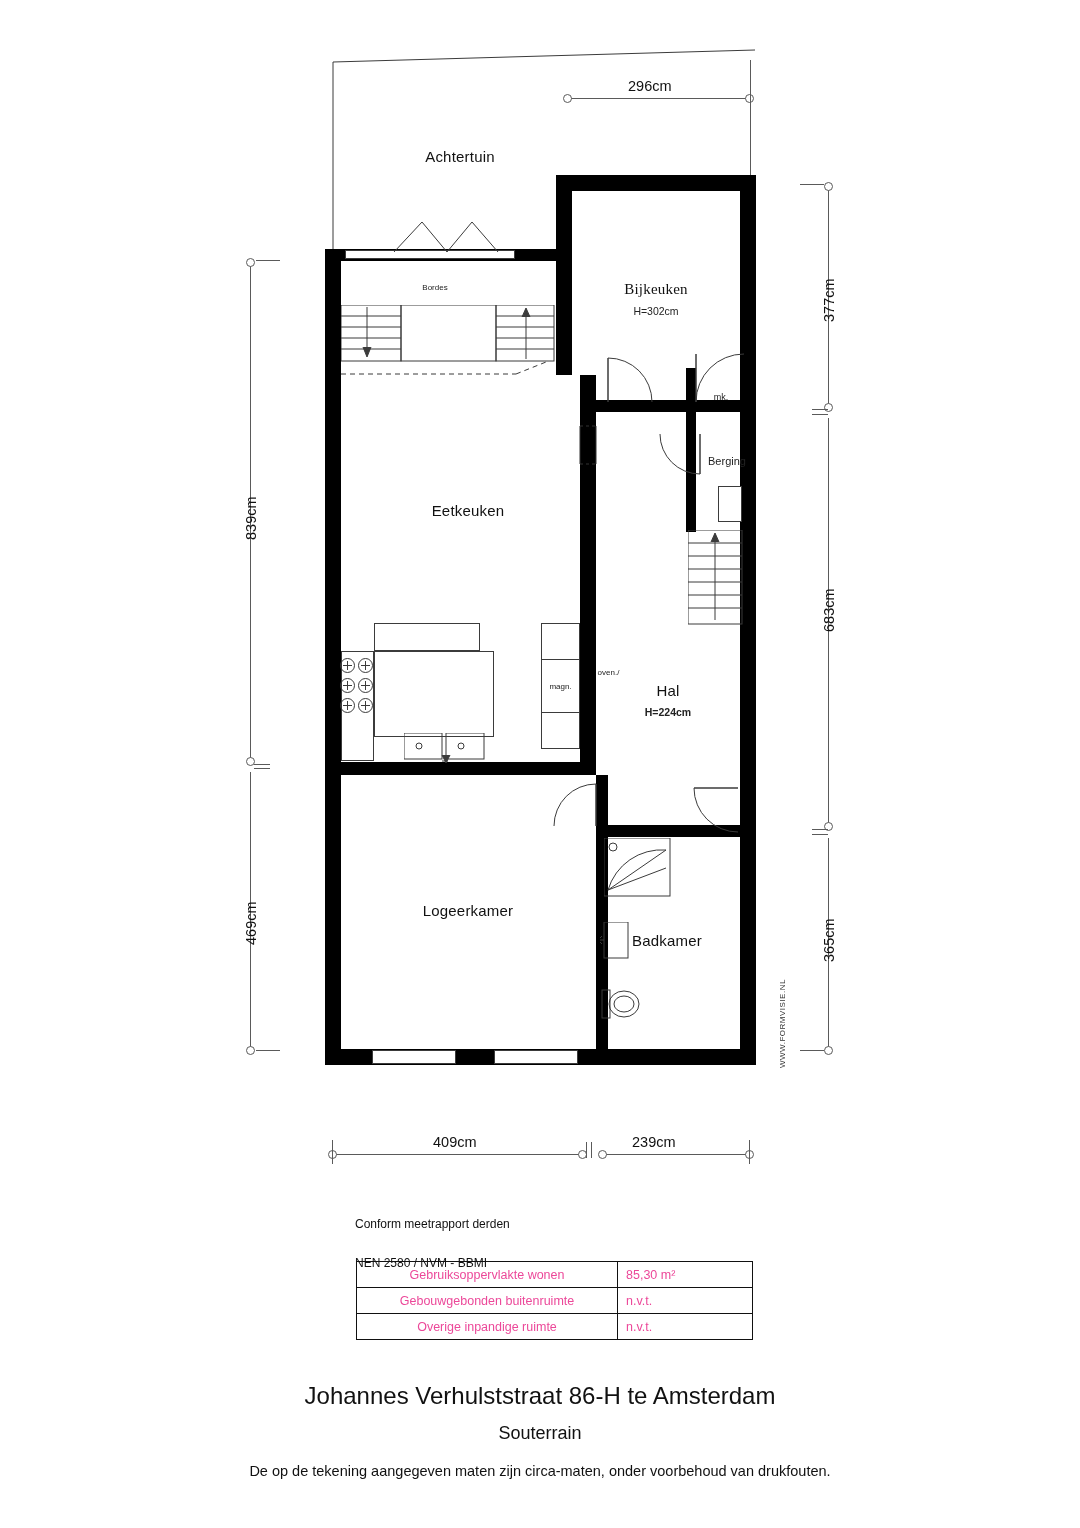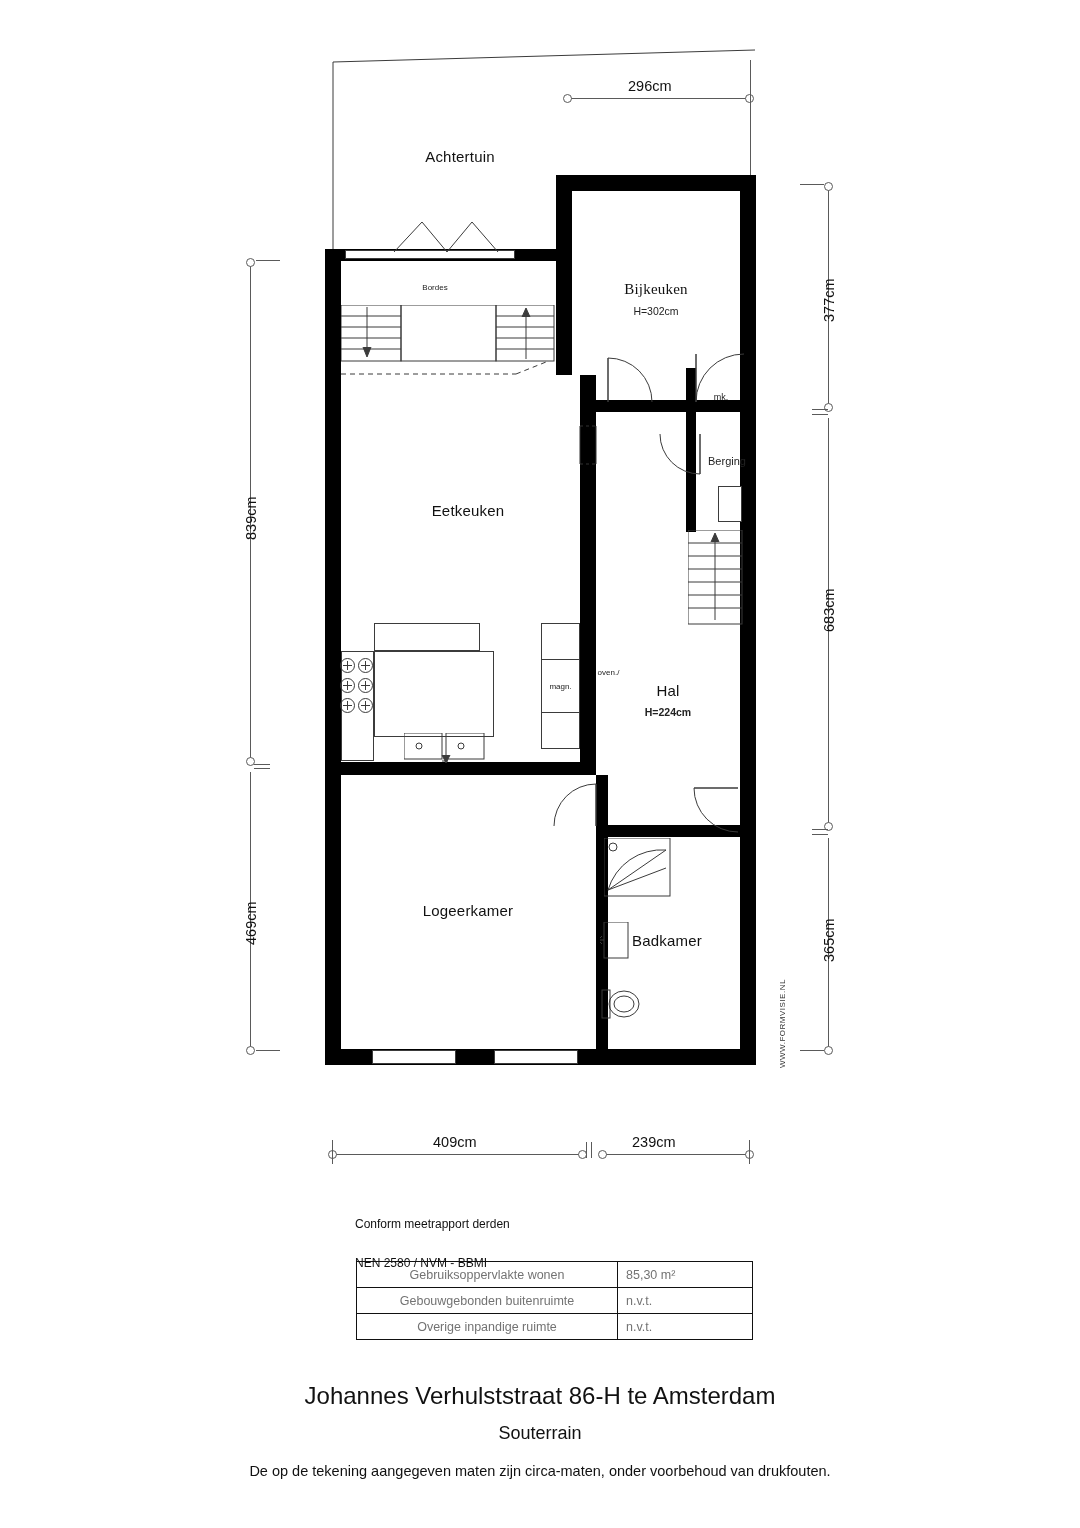--- a/index.html
+++ b/index.html
@@ -114,21 +114,21 @@
     left: 355px;
     font-size: 12px;
     color: #111;
     white-space: nowrap;
   }
   table.areas {
     position: absolute;
     left: 356px; top: 66px;
     border-collapse: collapse;
     font-size: 12.5px;
-    color: #737373;
+    color: #ec4899;
   }
   table.areas td {
     border: 1px solid #111;
     padding: 4px 8px;
     height: 17px;
   }
   td.lbl { width: 244px; text-align: center; }
   td.val { width: 118px; }
 
   .title-main {

